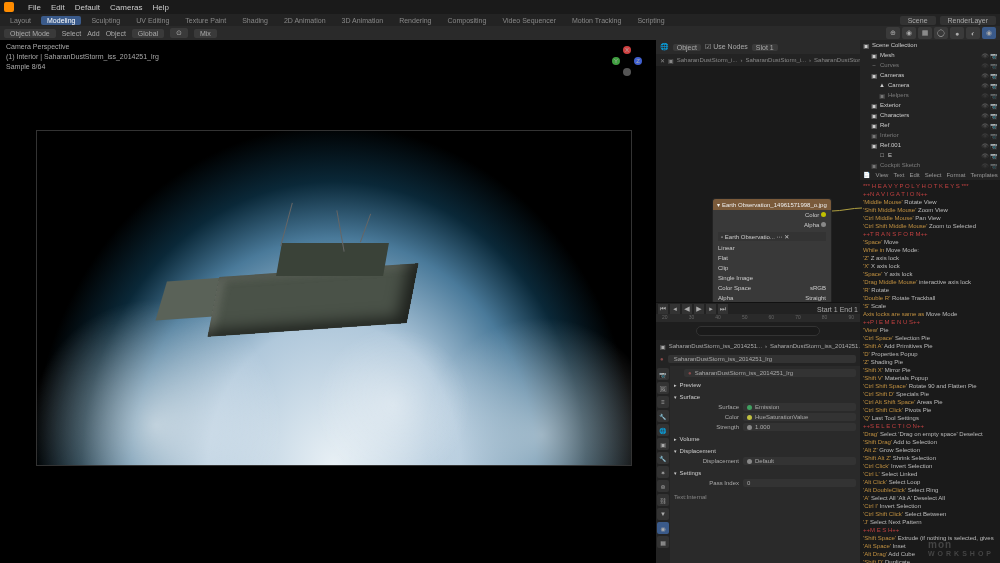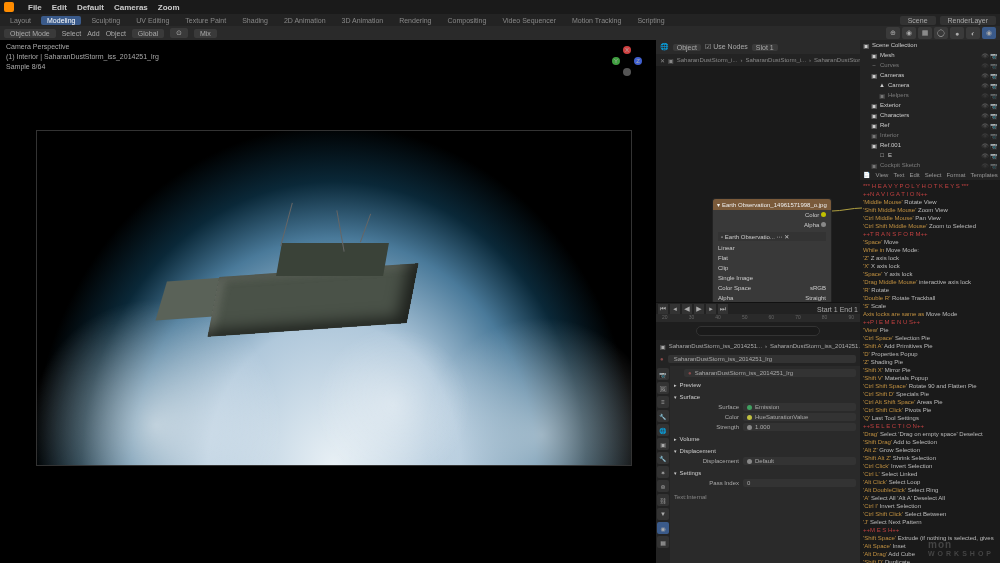--- a/index.html
+++ b/index.html
@@ -1,20 +1,20 @@
 <!DOCTYPE html>
 <html><head>
 <meta charset="utf-8">
 <style>
 * { margin:0; padding:0; box-sizing:border-box; font-family:sans-serif; }
 body { background:#1a1a1a; width:1000px; height:563px; overflow:hidden; color:#aaa; font-size:8px; position:relative; }
 
 
 .menubar { height:14px; background:#1a1a1a; display:flex; align-items:center; padding:0 4px; gap:10px; font-size:8px; color:#ccc; }
-.menubar span { cursor:pointer;font-weight:bold; }
+.menubar span { cursor:pointer; }
 .logo { width:10px; height:10px; background:#ff8c00; border-radius:2px; margin-right:4px; }
 
 
 .wstabs { height:12px; background:#232323; display:flex; align-items:center; padding:0 4px; gap:4px; font-size:7px; position:relative; }
 .wstabs .tab { padding:1px 6px; color:#888; }
 .wstabs .tab.active { background:#3a5a8a; color:#fff; border-radius:2px; }
 .wstabs .right { position:absolute; right:4px; display:flex; gap:4px; align-items:center; }
 .wstabs .scene-pill { background:#333; padding:1px 8px; border-radius:2px; color:#aaa; }
 
 
@@ -94,21 +94,21 @@
 </style>
 </head>
 <body>
 
 <div class="menubar">
   <div class="logo"></div>
   <span>File</span>
   <span>Edit</span>
   <span>Default</span>
   <span>Cameras</span>
-  <span>Zoom</span>
+  <span>Help</span>
 </div>
 
 <div class="wstabs">
   <span class="tab">Layout</span>
   <span class="tab active">Modeling</span>
   <span class="tab">Sculpting</span>
   <span class="tab">UV Editing</span>
   <span class="tab">Texture Paint</span>
   <span class="tab">Shading</span>
   <span class="tab">2D Animation</span>

